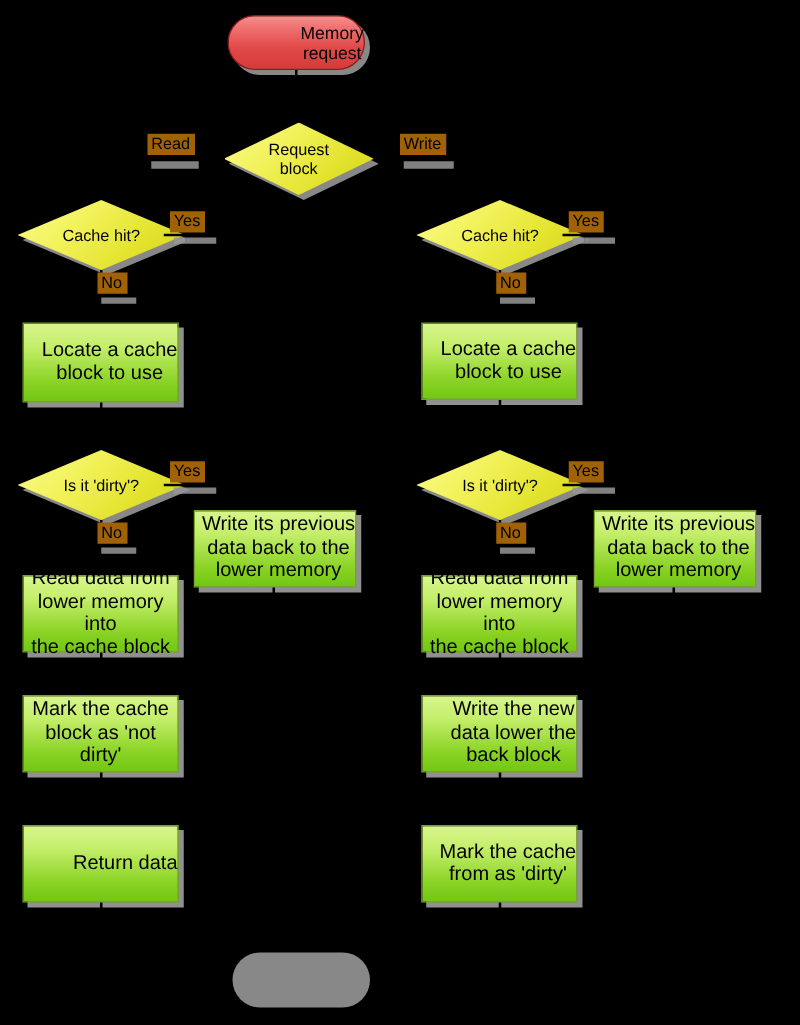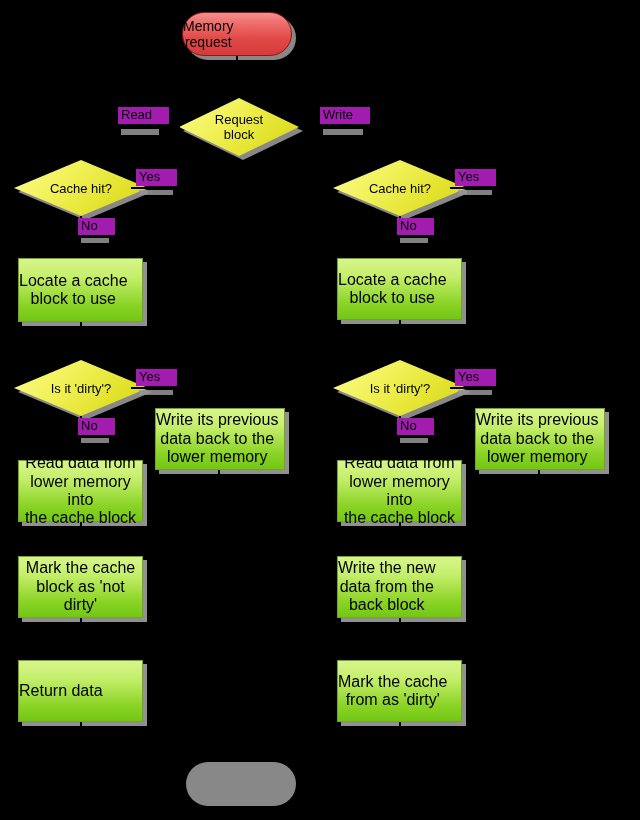--- a/index.html
+++ b/index.html
@@ -15,21 +15,21 @@
     font-family: "Liberation Sans", sans-serif;
     overflow: hidden;
   }
 
   
   .node {
     position: absolute;
     box-sizing: border-box;
     display: flex;
     align-items: center;
-    justify-content: flex-start;
+    justify-content: flex-end;
     text-align: center;
     color: #000000;
     line-height: 1.15;
   }
 
   
   .term-shadow {
     position: absolute;
     border-radius: 40px;
     background: rgba(160,160,160,0.85);
@@ -85,24 +85,24 @@
     align-items: center;
     justify-content: center;
     font-size: 13px;
     color: #000;
     text-align: center;
   }
 
   
   .edge-label {
     position: absolute;
-    background: #a21caf;
+    background: #a16207;
     color: #000000;
     font-size: 13px;
-    padding: 1px 17px 2px 3px;
+    padding: 1px 4px 2px 3px;
     line-height: 1.1;
     white-space: nowrap;
     box-sizing: border-box;
     text-align: center;
   }
   .edge-label-shadow {
     position: absolute;
     background: rgba(150,150,150,0.85);
   }
 
@@ -325,21 +325,21 @@
     </div>
   </div>
 
   <div class="conn" style="left:399px; top:522px; width:2px; height:36px;"></div>
   <div class="arrow-down" style="left:395px; top:550px;"></div>
 
   <div class="proc-shadow" style="left:341px; top:560px; width:125px; height:62px;"></div>
   <div class="node process" style="left:337px; top:556px; width:125px; height:62px;">
     <div>
       <div>Write the new</div>
-      <div>data from the</div>
+      <div>data lower the</div>
       <div>back block</div>
     </div>
   </div>
 
   <div class="conn" style="left:399px; top:618px; width:2px; height:44px;"></div>
   <div class="arrow-down" style="left:395px; top:654px;"></div>
 
   <div class="proc-shadow" style="left:341px; top:664px; width:125px; height:62px;"></div>
   <div class="node process" style="left:337px; top:660px; width:125px; height:62px;">
     <div>

